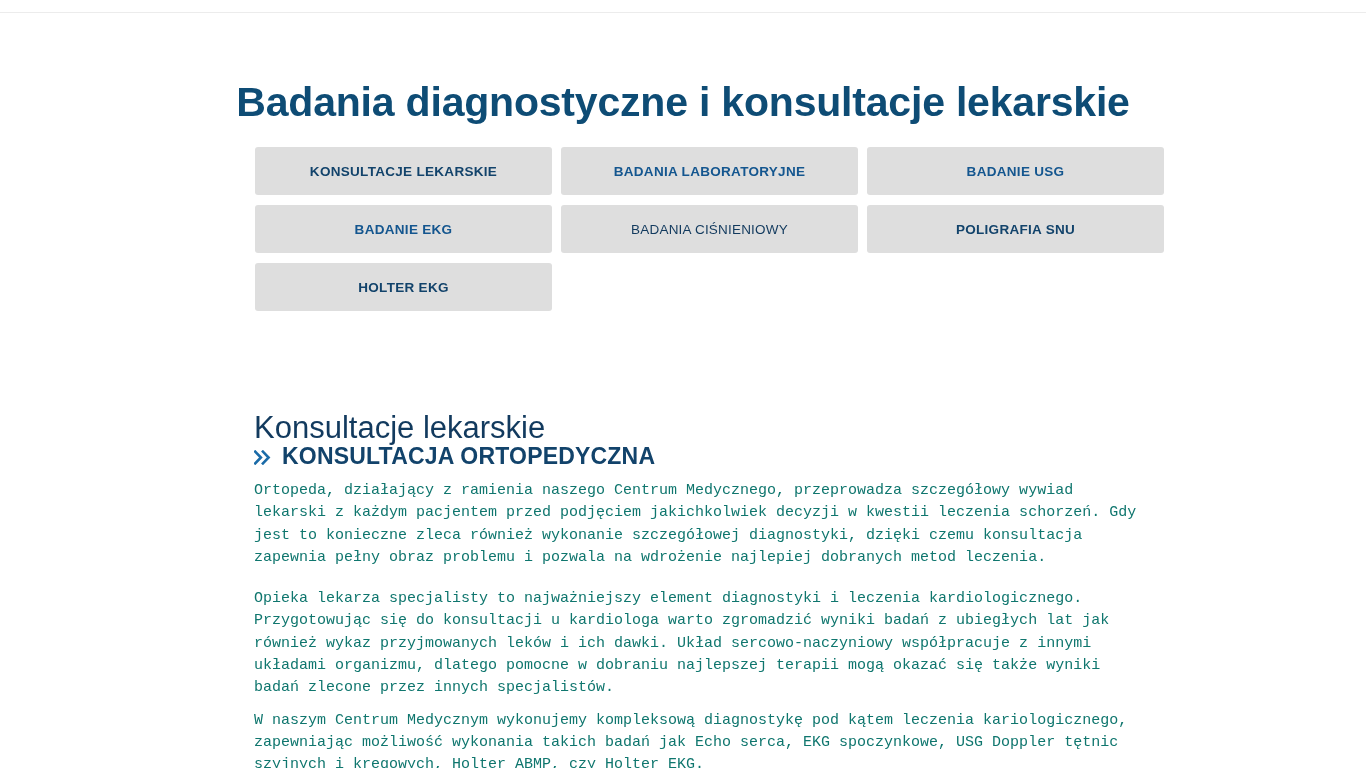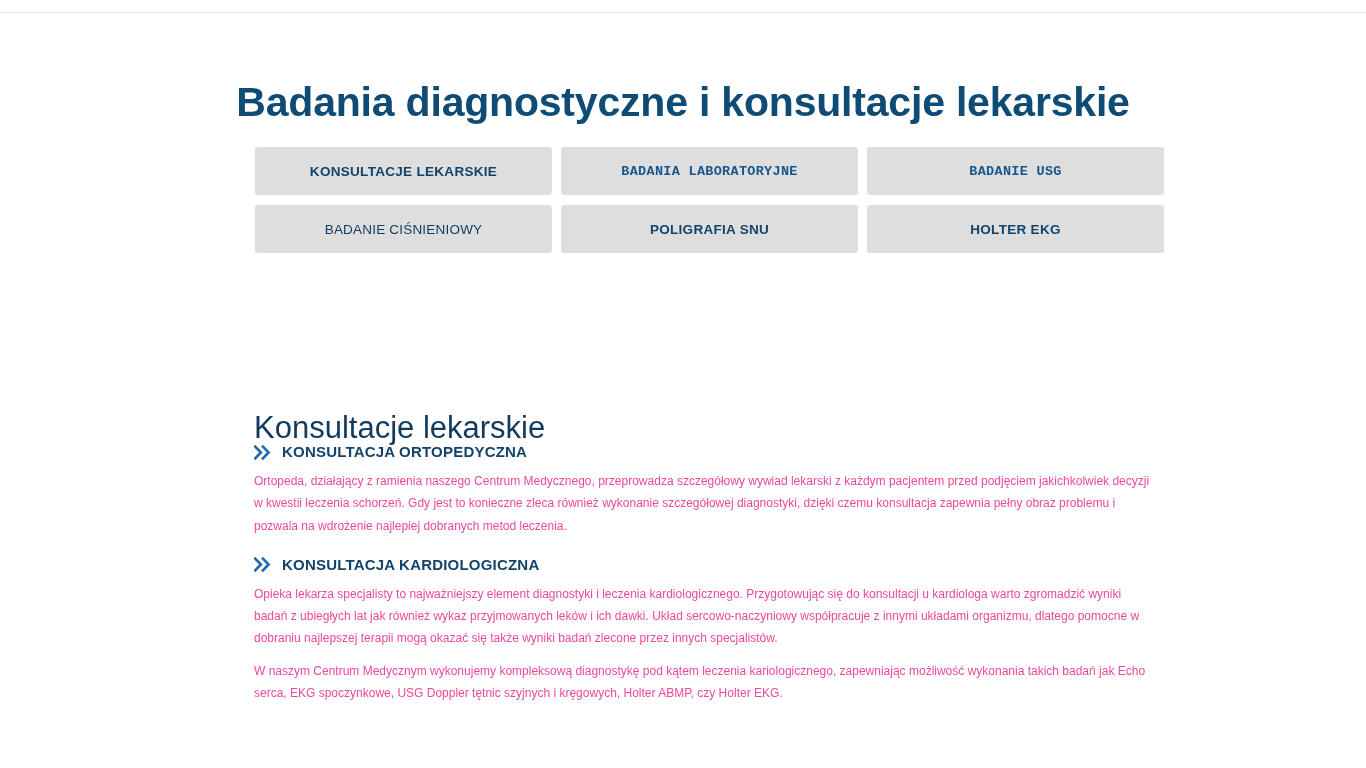--- a/index.html
+++ b/index.html
@@ -74,21 +74,20 @@
     white-space: nowrap;
   }
 
   .tile-label.bold-navy {
     font-weight: bold;
     color: #12436b;
   }
   .tile-label.bold-blue {
     font-weight: bold;
     color: #14568f;
-    font-family: Liberation Mono, monospace;
   }
   .tile-label.plain-navy {
     font-weight: normal;
     color: #123a5e;
     letter-spacing: 0.2px;
   }
 
   
   .section-heading {
     position: absolute;
@@ -116,33 +115,34 @@
   }
 
   .chev-icon {
     display: inline-flex;
     align-items: center;
     flex: 0 0 auto;
     margin-top: 1px;
   }
 
   .sub-heading-text {
-    font-size: 15px;
+    font-size: 23px;
     font-weight: bold;
     letter-spacing: 0.2px;
     color: #12436b;
     white-space: nowrap;
   }
 
   .para {
     margin: 0 0 10px 0;
-    font-size: 12px;
+    font-size: 15px;
     line-height: 22.3px;
-    color: #ec4899;
+    color: #0f766e;
     max-width: 900px;
+    font-family: Liberation Mono, monospace;
   }
 
   .para.last-of-block { margin-bottom: 19px; }
 
   .block { margin-bottom: 0; }
   .block.second { margin-top: 19px; }
 </style>
 </head>
 <body>
 
@@ -156,21 +156,24 @@
       <div class="tile">
         <span class="tile-label bold-navy">KONSULTACJE LEKARSKIE</span>
       </div>
       <div class="tile">
         <span class="tile-label bold-blue">BADANIA LABORATORYJNE</span>
       </div>
       <div class="tile">
         <span class="tile-label bold-blue">BADANIE USG</span>
       </div>
       <div class="tile">
-        <span class="tile-label plain-navy">BADANIE CIŚNIENIOWY</span>
+        <span class="tile-label bold-blue">BADANIE EKG</span>
+      </div>
+      <div class="tile">
+        <span class="tile-label plain-navy">BADANIA CIŚNIENIOWY</span>
       </div>
       <div class="tile">
         <span class="tile-label bold-navy">POLIGRAFIA SNU</span>
       </div>
       <div class="tile">
         <span class="tile-label bold-navy">HOLTER EKG</span>
       </div>
     </div>
 
   <h2 class="section-heading">Konsultacje lekarskie</h2>
@@ -182,27 +185,18 @@
             <svg width="19" height="15" viewBox="0 0 19 15" aria-hidden="true">
               <path d="M1.2 1.6 L6.9 7.5 L1.2 13.4" fill="none" stroke="#1a6ba8" stroke-width="2.6" stroke-linecap="square"></path>
               <path d="M8.9 1.6 L14.6 7.5 L8.9 13.4" fill="none" stroke="#1a6ba8" stroke-width="2.6" stroke-linecap="square"></path>
             </svg>
           </span>
           <span class="sub-heading-text">KONSULTACJA ORTOPEDYCZNA</span>
         </div>
         <p class="para">Ortopeda, działający z ramienia naszego Centrum Medycznego, przeprowadza szczegółowy wywiad lekarski z każdym pacjentem przed podjęciem jakichkolwiek decyzji w kwestii leczenia schorzeń. Gdy jest to konieczne zleca również wykonanie szczegółowej diagnostyki, dzięki czemu konsultacja zapewnia pełny obraz problemu i pozwala na wdrożenie najlepiej dobranych metod leczenia.</p>
       </div>
       <div class="block second">
-        <div class="sub-heading">
-          <span class="chev-icon">
-            <svg width="19" height="15" viewBox="0 0 19 15" aria-hidden="true">
-              <path d="M1.2 1.6 L6.9 7.5 L1.2 13.4" fill="none" stroke="#1a6ba8" stroke-width="2.6" stroke-linecap="square"></path>
-              <path d="M8.9 1.6 L14.6 7.5 L8.9 13.4" fill="none" stroke="#1a6ba8" stroke-width="2.6" stroke-linecap="square"></path>
-            </svg>
-          </span>
-          <span class="sub-heading-text">KONSULTACJA KARDIOLOGICZNA</span>
-        </div>
         <p class="para">Opieka lekarza specjalisty to najważniejszy element diagnostyki i leczenia kardiologicznego. Przygotowując się do konsultacji u kardiologa warto zgromadzić wyniki badań z ubiegłych lat jak również wykaz przyjmowanych leków i ich dawki. Układ sercowo-naczyniowy współpracuje z innymi układami organizmu, dlatego pomocne w dobraniu najlepszej terapii mogą okazać się także wyniki badań zlecone przez innych specjalistów.</p>
         <p class="para last-of-block">W naszym Centrum Medycznym wykonujemy kompleksową diagnostykę pod kątem leczenia kariologicznego, zapewniając możliwość wykonania takich badań jak Echo serca, EKG spoczynkowe, USG Doppler tętnic szyjnych i kręgowych, Holter ABMP, czy Holter EKG.</p>
       </div>
     </div>
 
 </div>
 
 </body></html>

